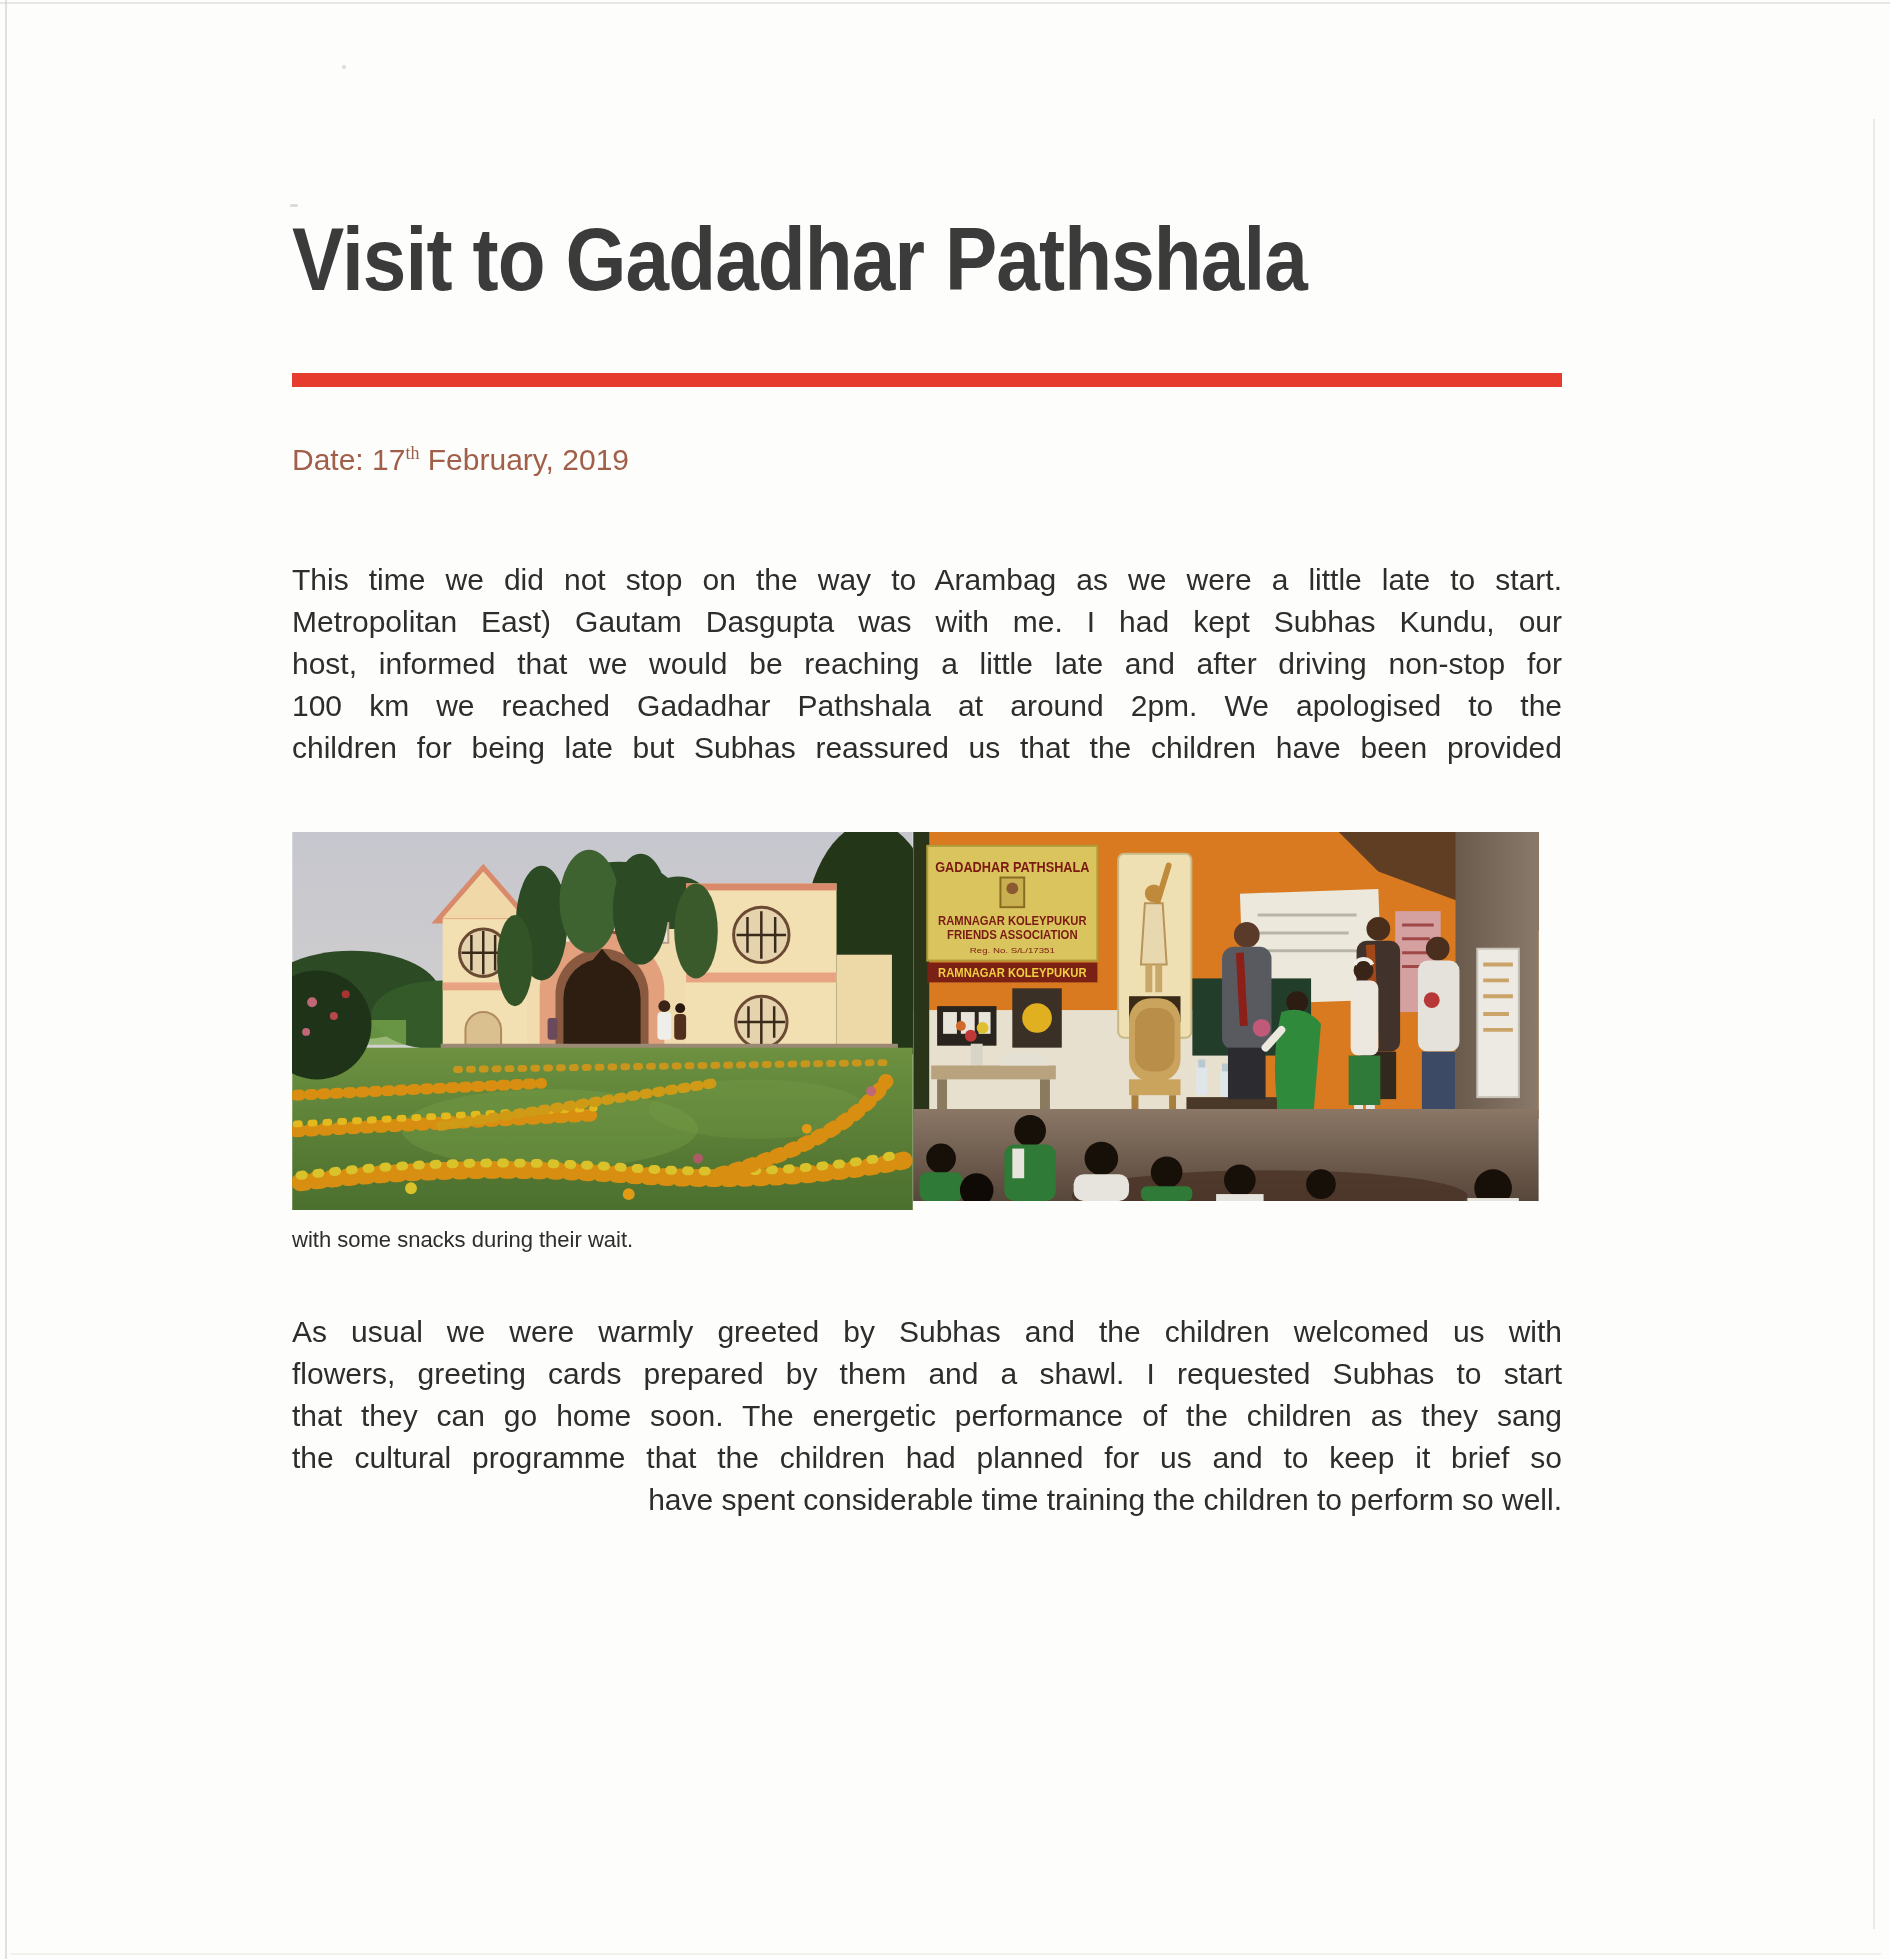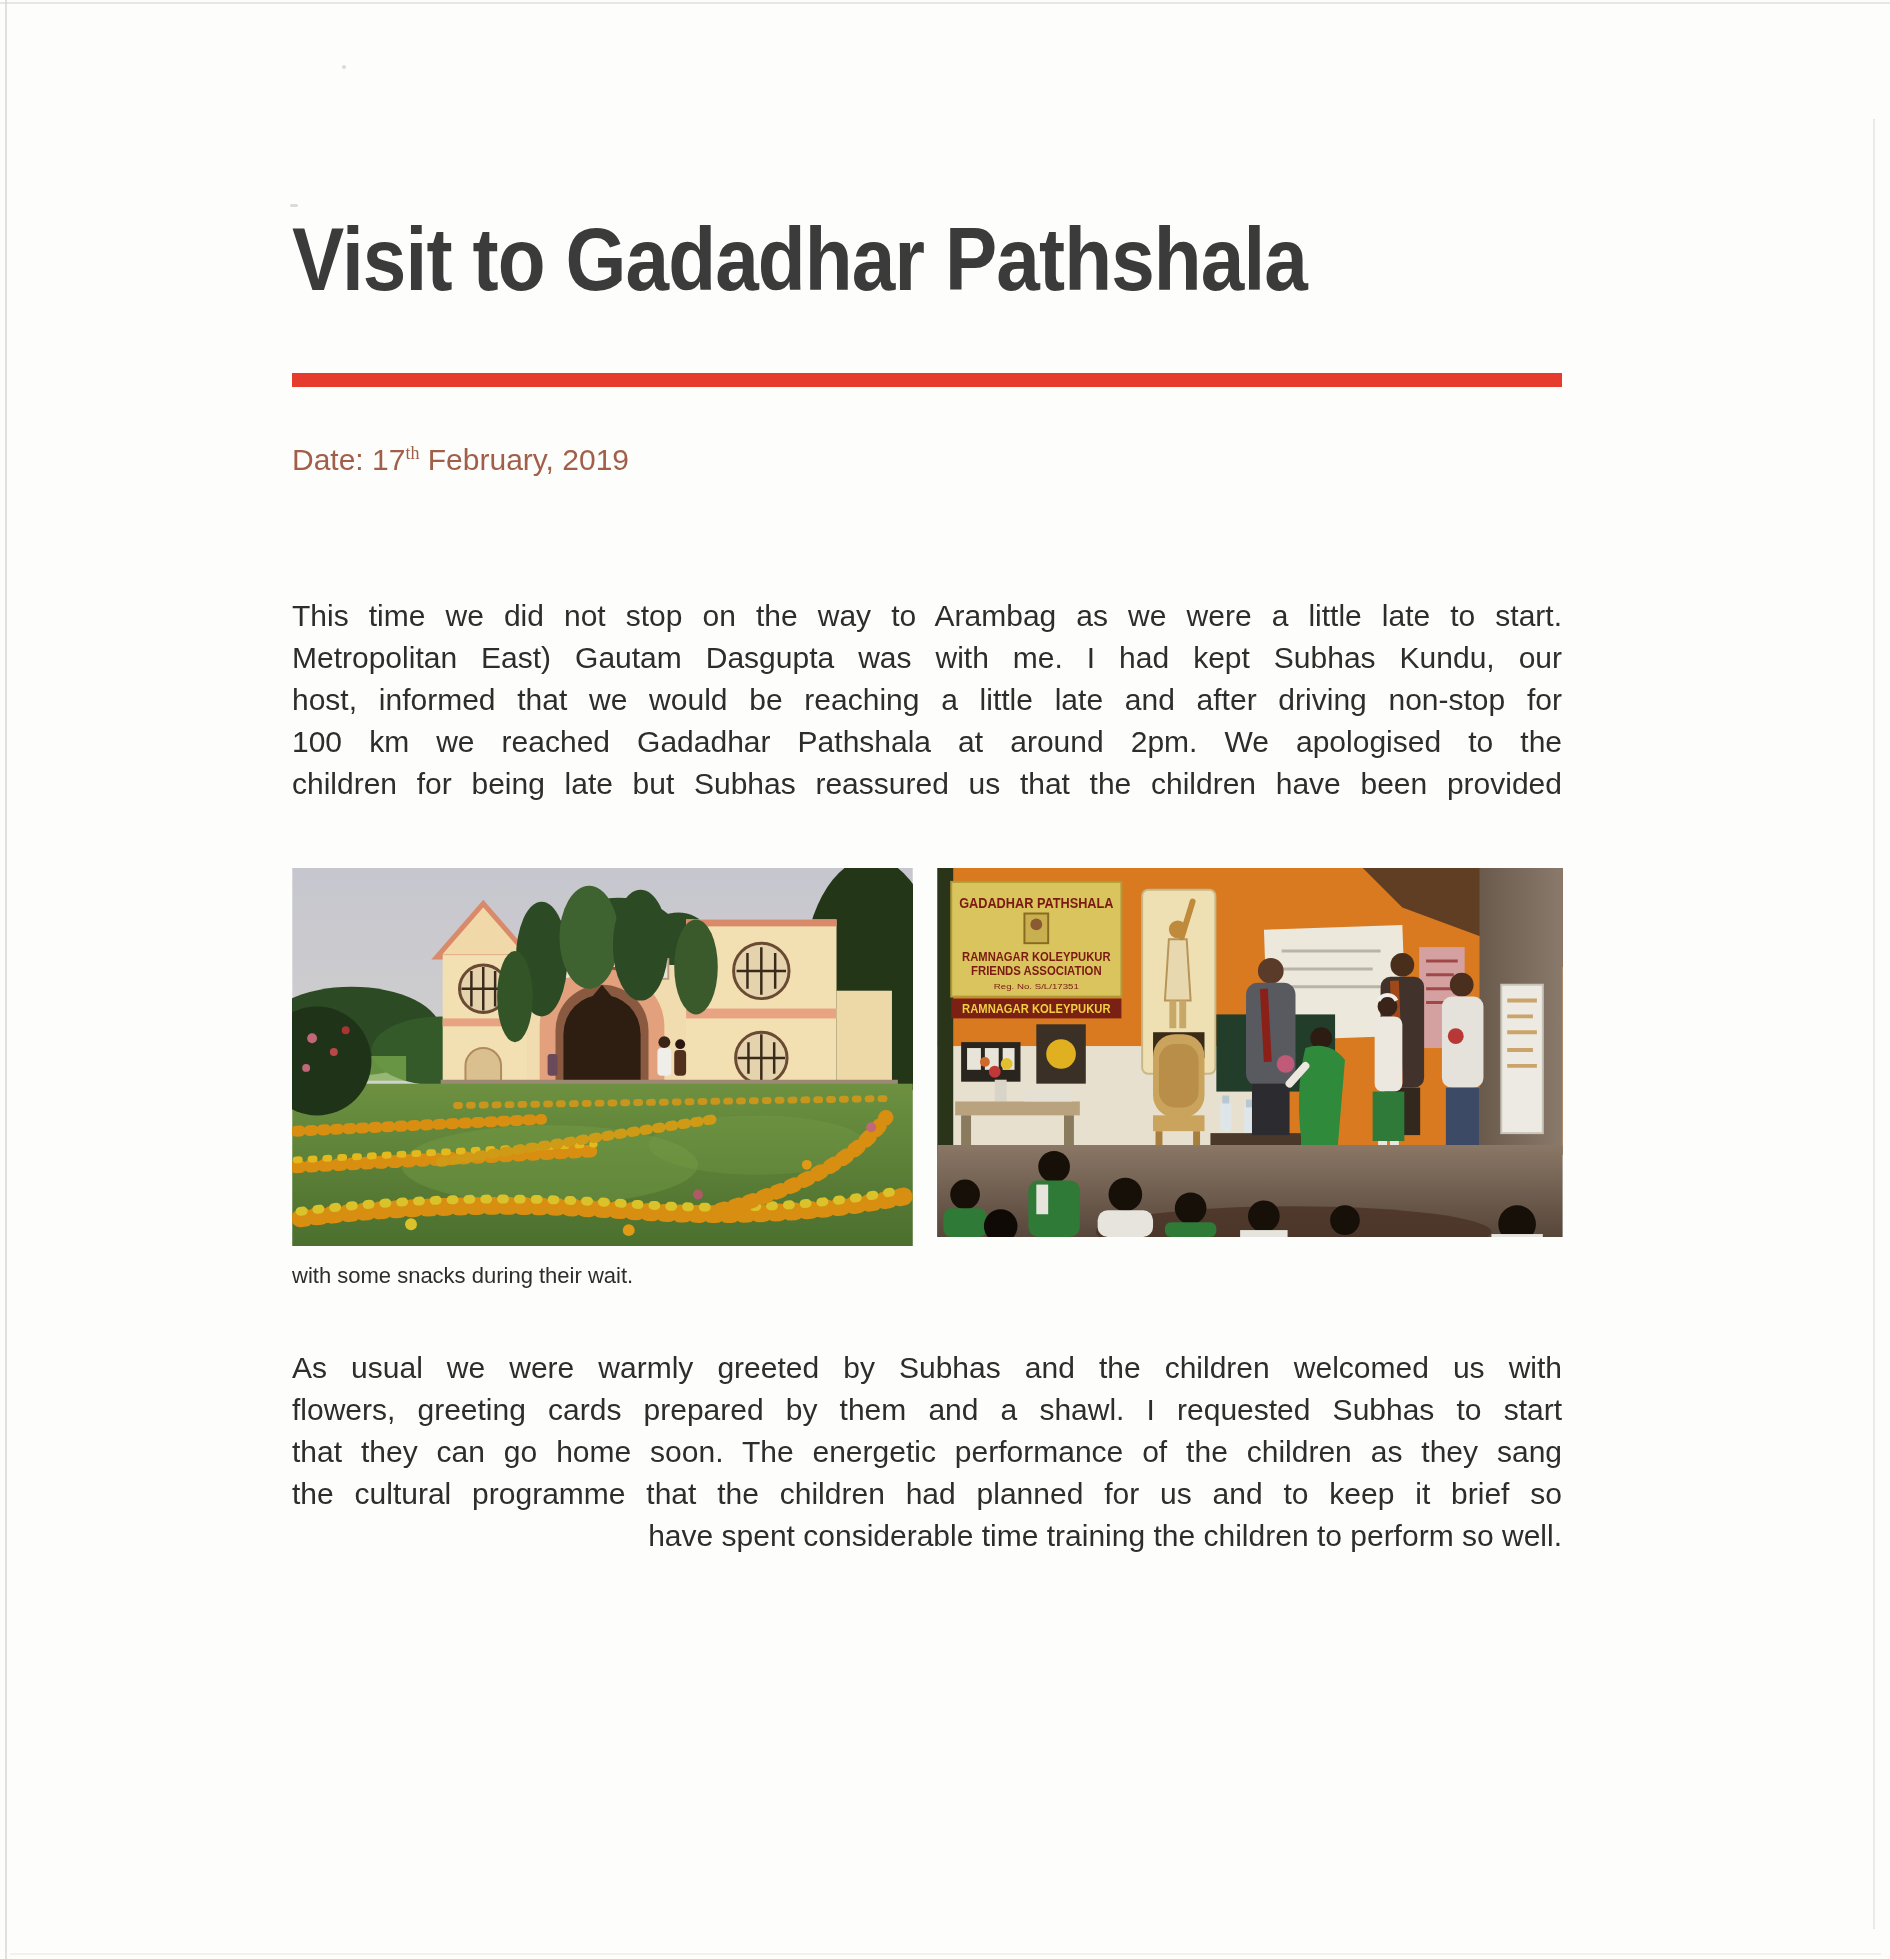--- a/index.html
+++ b/index.html
@@ -27,24 +27,24 @@
     transform:scaleX(.88);transform-origin:left center;
   }
   .rule{height:14px;margin-top:64px;background:#e63c2e;}
   .date{
     margin:51px 0 0 0;font-size:30px;line-height:44px;color:#a15f4a;
   }
   .date sup{font-size:18px;vertical-align:super;line-height:0;font-family:Liberation Serif, serif;}
   .para{font-size:30px;line-height:42px;color:#2d2d2d;}
   .para .jl{text-align:justify;text-align-last:justify;}
   .para .ll{text-align:right;}
-  #para1{margin-top:113px;}
+  #para1{margin-top:77px;}
   #para2{margin-top:51px;}
   .photos{
-    margin-top:63px;display:flex;align-items:flex-start;gap:24px;
+    margin-top:63px;display:flex;align-items:flex-start;
   }
   .photos svg{display:block;flex:0 0 auto;}
   .caption{
     margin:10px 0 0 0;font-size:22px;line-height:40px;color:#2d2d2d;
   }
 </style>
 </head>
 <body>
 
 <div class="scan-edge" id="edge-left"></div>

